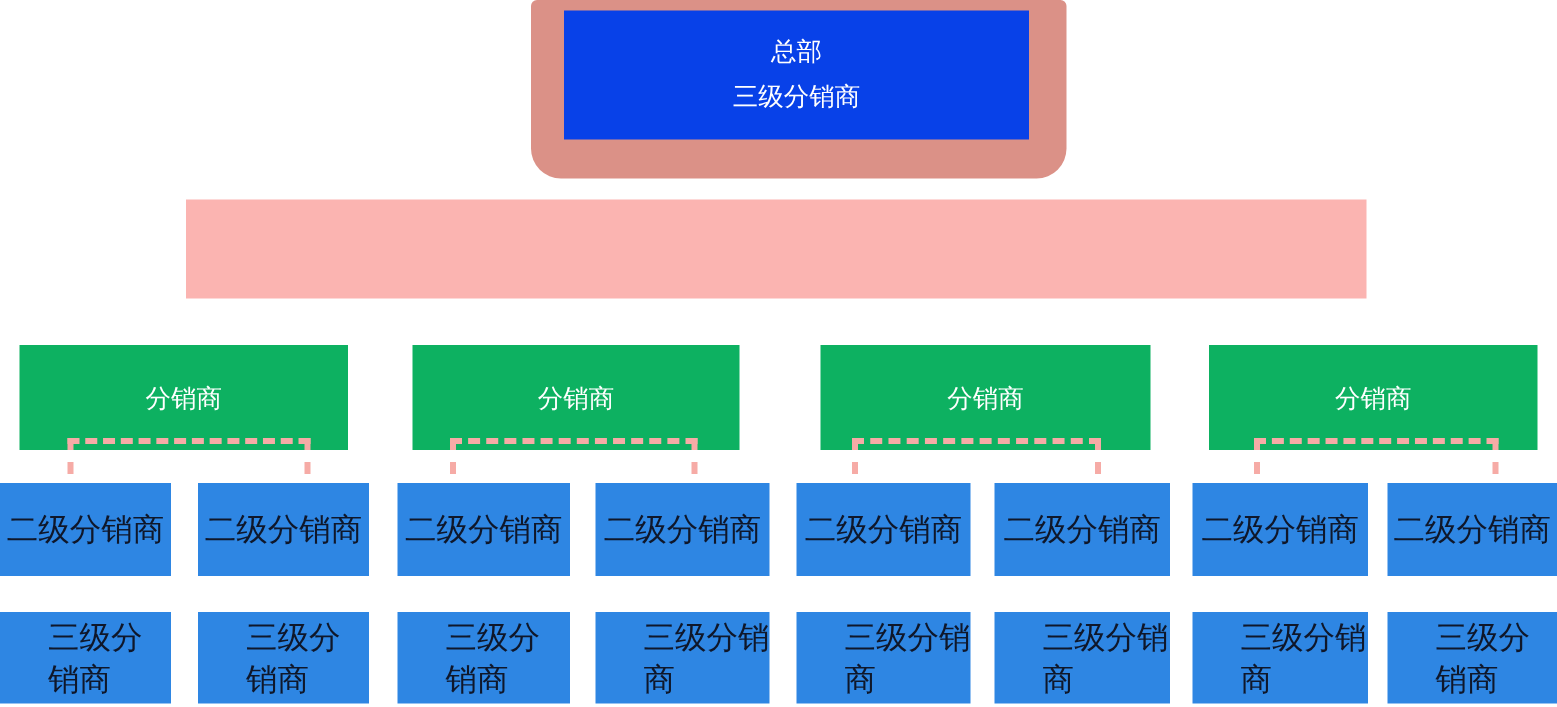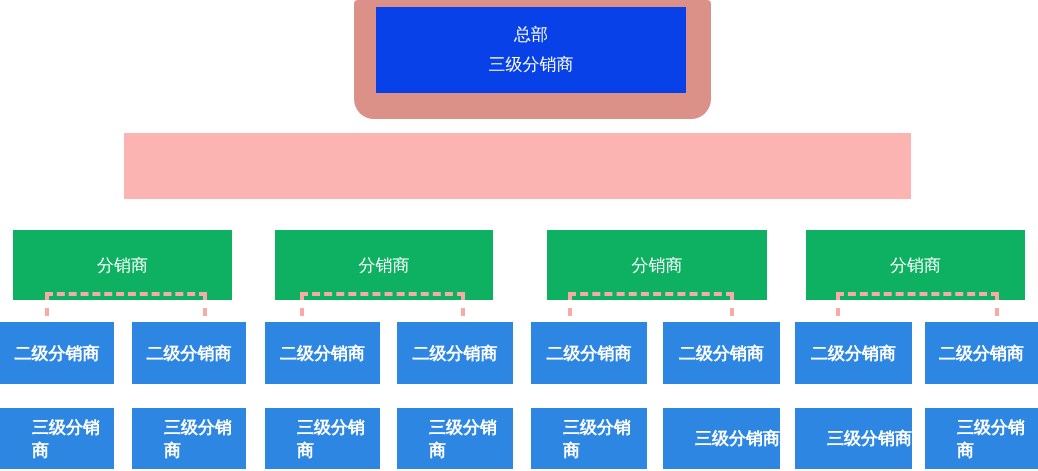--- a/index.html
+++ b/index.html
@@ -50,23 +50,23 @@
     top: 292px; height: 24px;
     border: 4px dashed #F6ABA6;
     border-bottom: none;
     background: transparent;
   }
 
   
   .blue-box {
     height: 62px;
     background: #2E86E3;
-    color: #ffffff;
+    color: #0f172a;
     display: flex; align-items: center; justify-content: center;
-    font-size: 17px; font-weight: 700;
+    font-size: 21px; font-weight: 400;
   }
   .row2 .blue-box { top: 322px; }
   .row3 .blue-box { top: 408px; height: 61px; padding-left: 32px; }
 </style>
 </head>
 <body>
 
 <div class="stage">
 
   <div class="abs root-card"></div>

